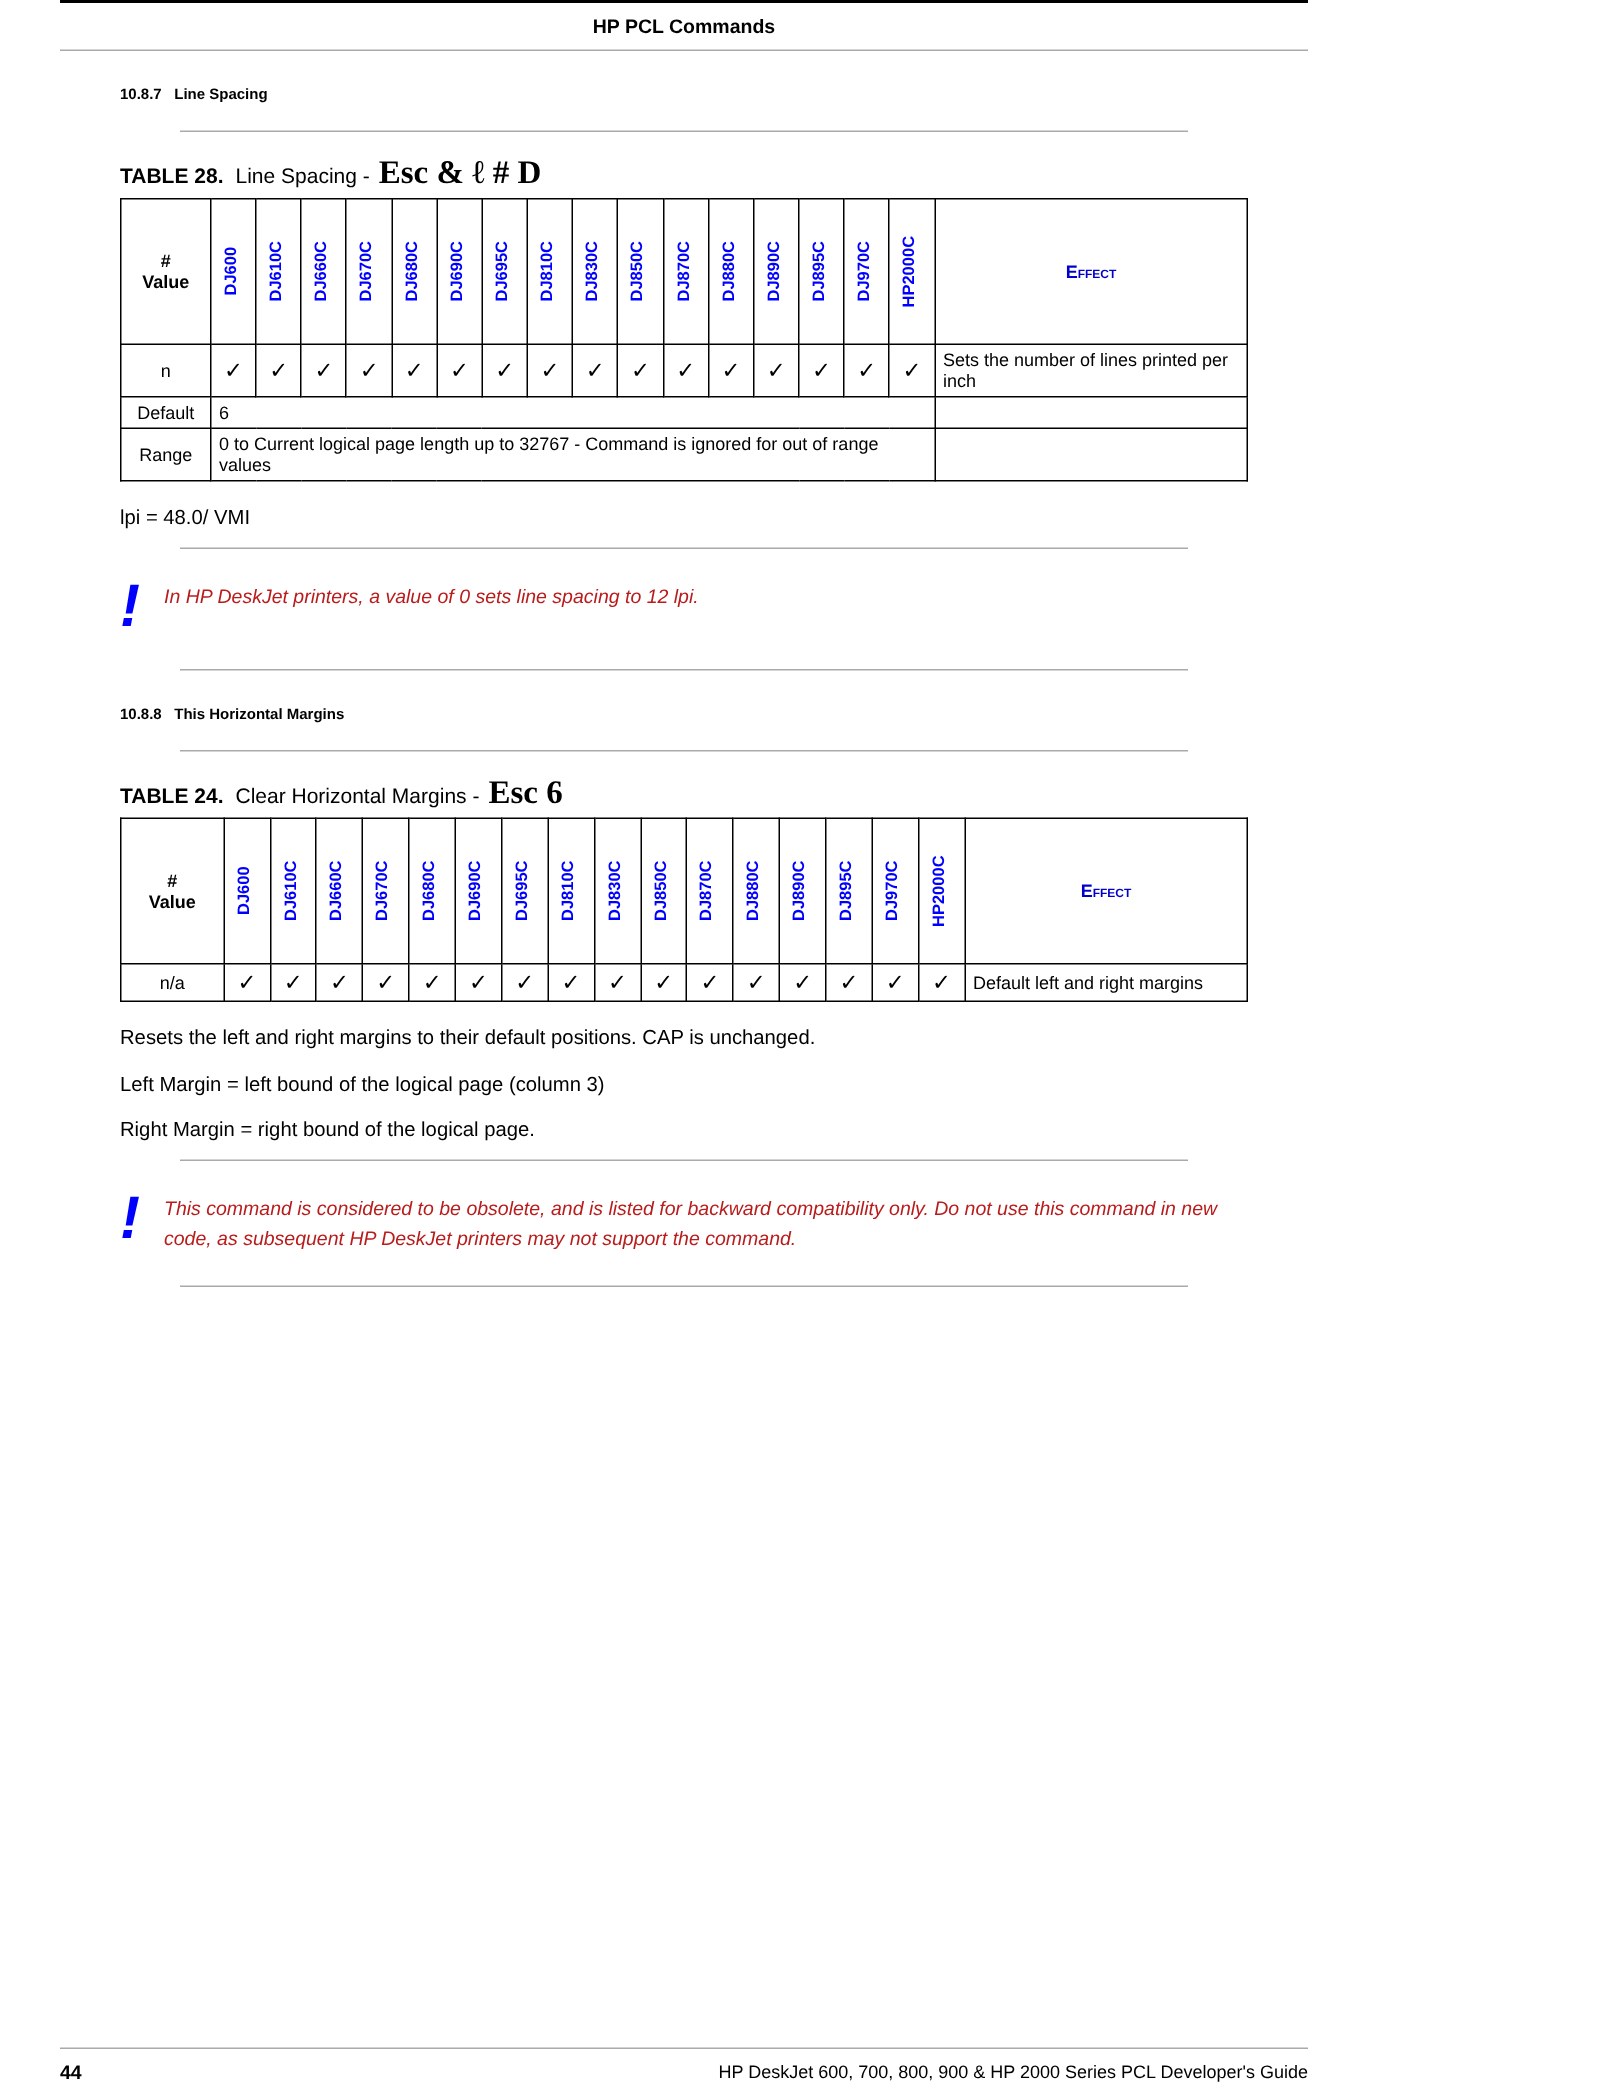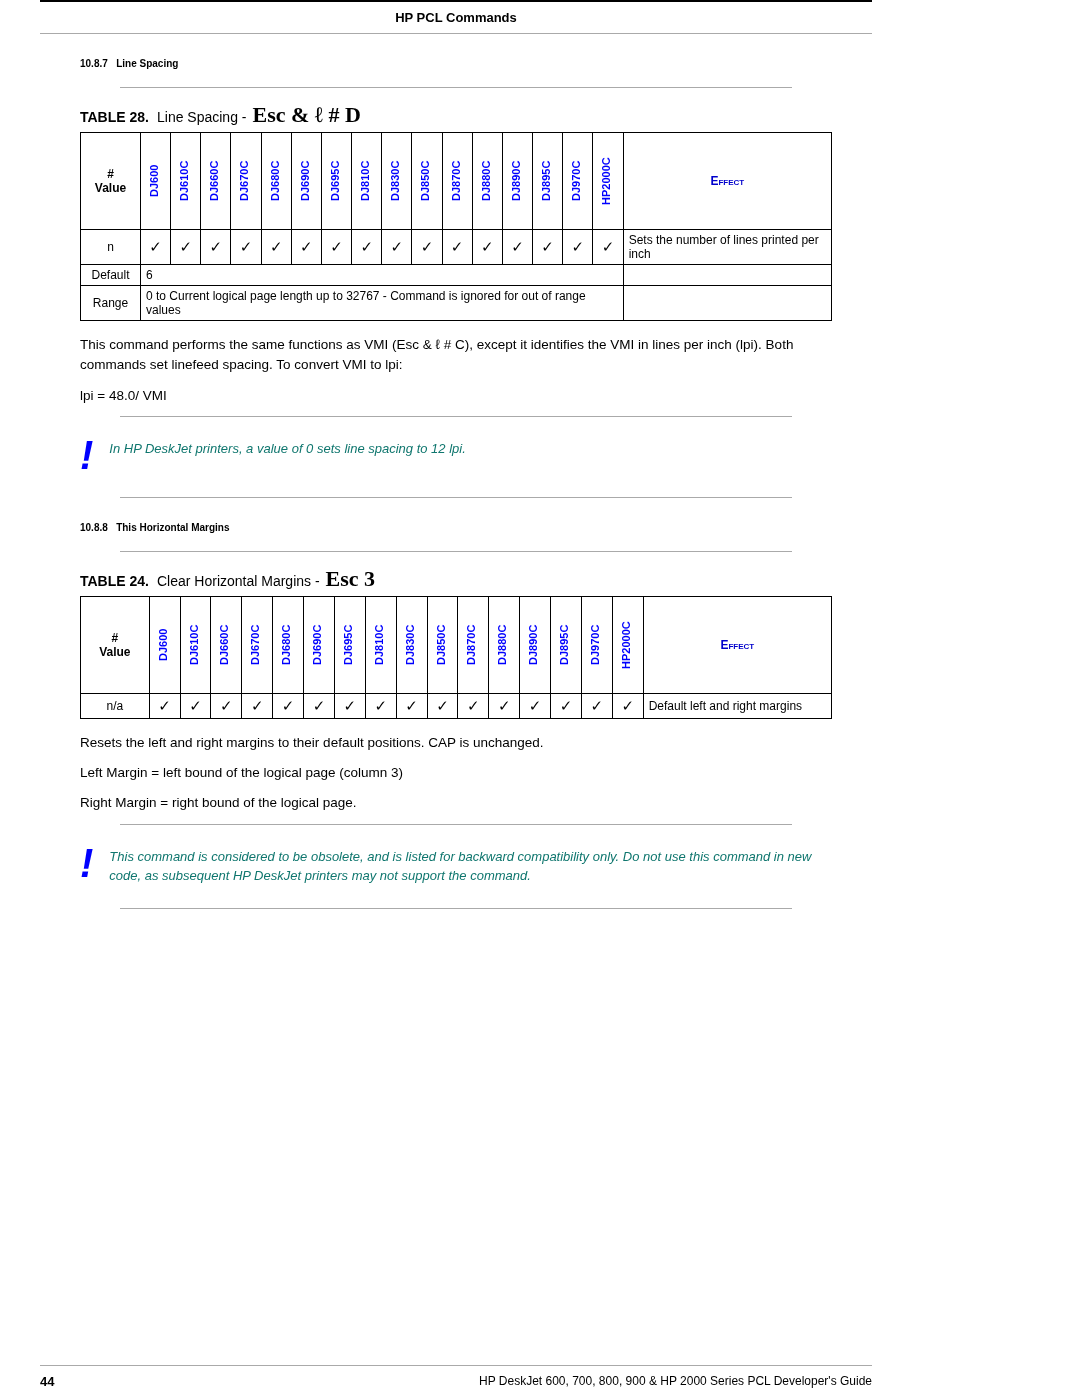--- a/index.html
+++ b/index.html
@@ -155,21 +155,21 @@
       line-height: 1;
       margin-right: 16px;
       margin-top: -4px;
       font-style: italic;
     }
 
     .note-text {
       font-style: italic;
       font-size: 13px;
       line-height: 1.5;
-      color: #0f766e;
+      color: #b91c1c;
     }
 
     .footer-rule {
       border-top: 1px solid #aaa;
       margin: 10px 40px 0 40px;
     }
 
     .footer {
       display: flex;
       justify-content: space-between;
@@ -302,42 +302,41 @@
           </tr>
           <tr>
             <td class="row-label-cell">Range</td>
             <td colspan="16" class="left-align">0 to Current logical page length up to 32767 - Command is ignored for out of range values</td>
             <td></td>
           </tr>
         </tbody>
       </table>
     </div>
 
-    <p class="body-text">This command performs the same functions as VMI (Esc &amp; ℓ # C), except it identifies the VMI in lines per inch (lpi). Both commands set linefeed spacing. To convert VMI to lpi:</p>
     <p class="body-text">lpi = 48.0/ VMI</p>
 
     <div class="divider"></div>
     <div class="note-box">
       <div class="note-exclaim">!</div>
       <div class="note-text">In HP DeskJet printers, a value of 0 sets line spacing to 12 lpi.</div>
     </div>
     <div class="divider"></div>
 
     <div class="section-title">
       <span>10.8.8</span>&nbsp;&nbsp;
       <span>This Horizontal Margins</span>
     </div>
 
     <div class="divider"></div>
 
     <div class="table-container">
       <div class="table-label-row">
         <span class="table-label">TABLE 24.</span>
         <span class="table-title-text">Clear Horizontal Margins -</span>
-        <span class="table-title-esc">Esc 3</span>
+        <span class="table-title-esc">Esc 6</span>
       </div>
 
       <table class="data-table">
         <thead>
           <tr>
             <th class="hash-value-header">#<br>Value</th>
             <th>
                 <div class="col-header-cell">DJ600</div>
               </th>
             <th>

